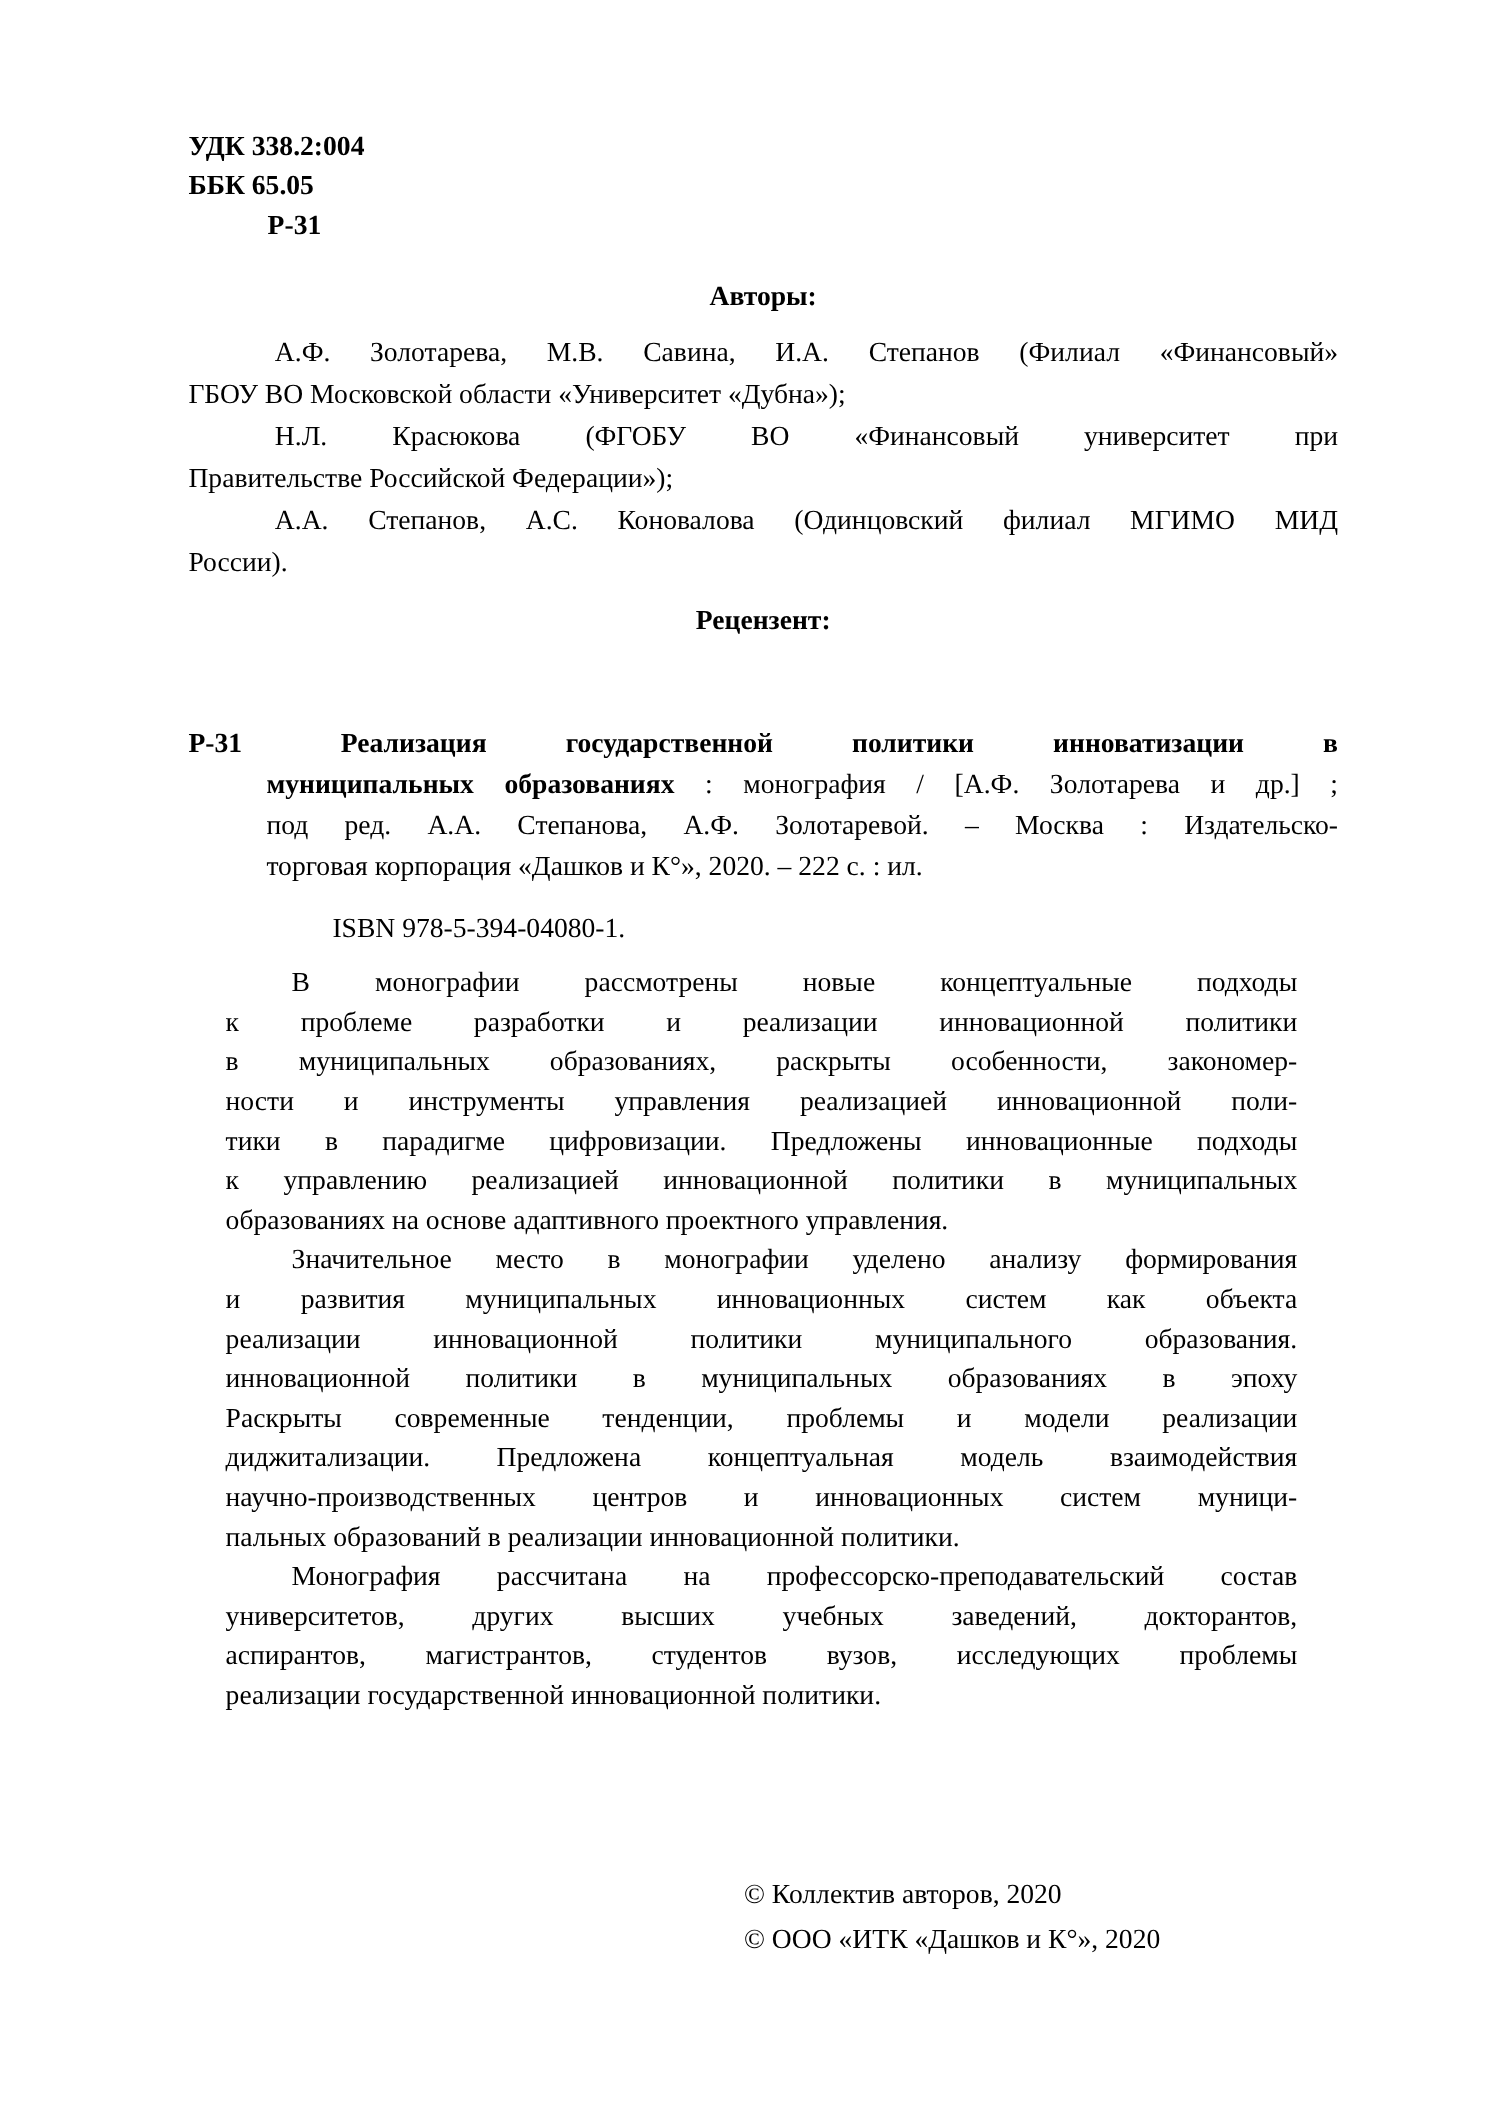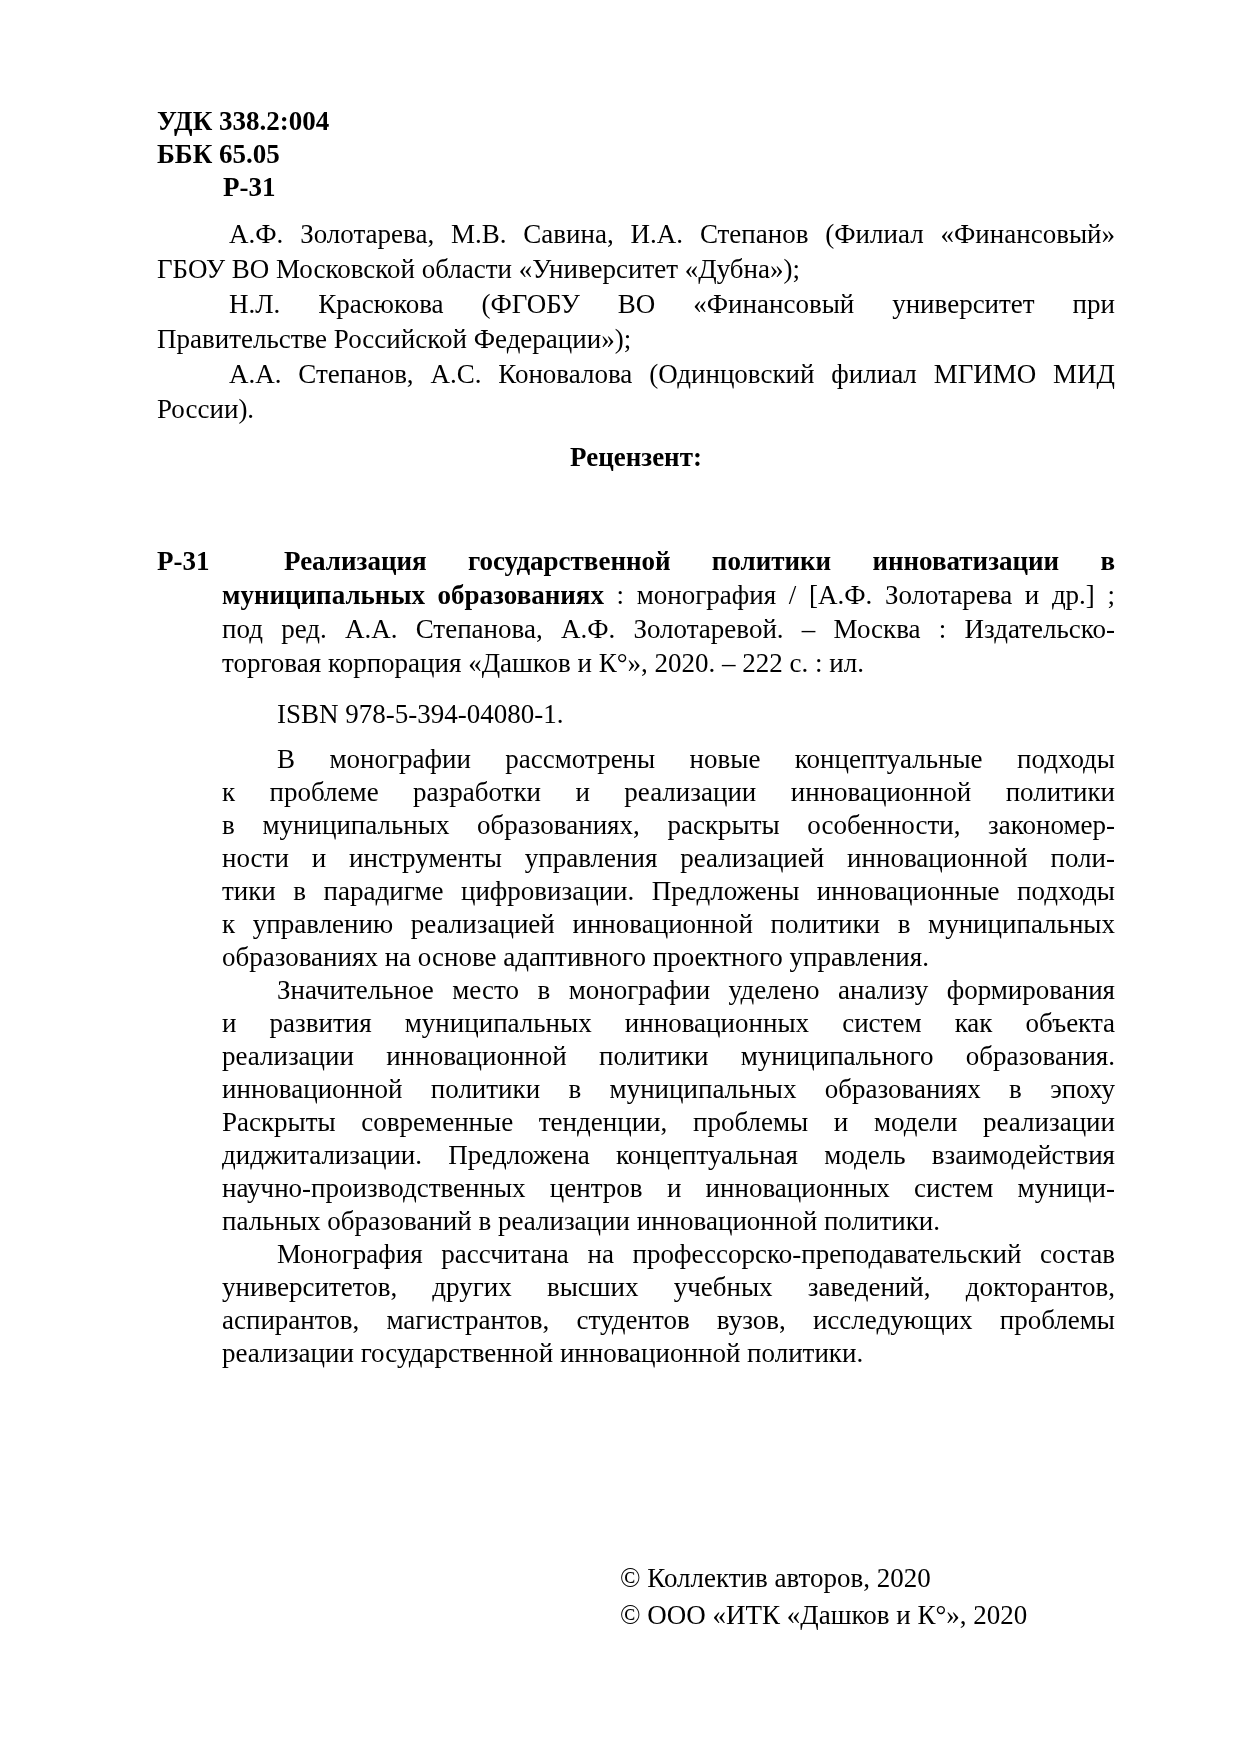--- a/index.html
+++ b/index.html
@@ -3,21 +3,21 @@
 <meta charset="utf-8">
 <style>
   html,body { margin:0; padding:0; background:#e8e8e8; }
   .page {
     position:relative;
     width:1241px; height:1754px;
     margin:0 auto;
     background:#ffffff;
     color:#000000;
     font-family:"Liberation Serif","DejaVu Serif",serif;
-    font-size:27px;
+    font-size:23px;
     line-height:33px;
     overflow:hidden;
   }
   .content { position:absolute; left:157px; top:105px; width:958px; }
 
   .head-block { font-weight:bold; }
   .head-code { margin-left:66px; }
 
   .center-heading { text-align:center; font-weight:bold; }
   .authors-heading { margin-top:26px; }
@@ -30,21 +30,21 @@
     position:relative;
     margin-left:65px; width:893px;
     margin-top:70px;
     line-height:34px;
     --ind:62px;
   }
   .catalog-code { position:absolute; left:-65px; top:0; font-weight:bold; }
 
   .isbn-line { margin-top:18px; margin-left:65px; width:893px; text-indent:55px; }
 
-  .abstract { margin-top:12px; margin-left:65px; width:893px; line-height:33px; --ind:55px; }
+  .abstract { margin-top:12px; margin-left:31px; width:893px; line-height:33px; --ind:55px; }
 
   .tline { text-align:justify; text-align-last:justify; }
   .tline.lastline { text-align-last:left; }
   .tline.ind { text-indent:var(--ind,60px); }
   .i { }
   .b { font-weight:bold;font-family:Liberation Serif, serif; }
 
   .footer { position:absolute; left:157px; top:1560px; width:958px; height:80px; }
   .footer-isbn { position:absolute; left:0; top:37px; }
   .copyright-col { position:absolute; left:463px; top:0; line-height:37px; }
@@ -54,20 +54,21 @@
 
 <div class="page">
   <div class="content">
 
     <div class="head-block">
       <div>УДК 338.2:004</div>
       <div>ББК 65.05</div>
       <div class="head-code">Р-31</div>
     </div>
 
+    <div class="center-heading authors-heading">Авторы:</div>
 
     <div class="authors-block">
       <div>
           <div class="tline ind"><span class="i">А.Ф. Золотарева, М.В. Савина, И.А. Степанов</span><span> (Филиал «Финансовый»</span></div>
           <div class="tline lastline"><span>ГБОУ ВО Московской области «Университет «Дубна»);</span></div>
         </div>
       <div>
           <div class="tline ind"><span class="i">Н.Л. Красюкова</span><span> (ФГОБУ ВО «Финансовый университет при</span></div>
           <div class="tline lastline"><span>Правительстве Российской Федерации»);</span></div>
         </div>

